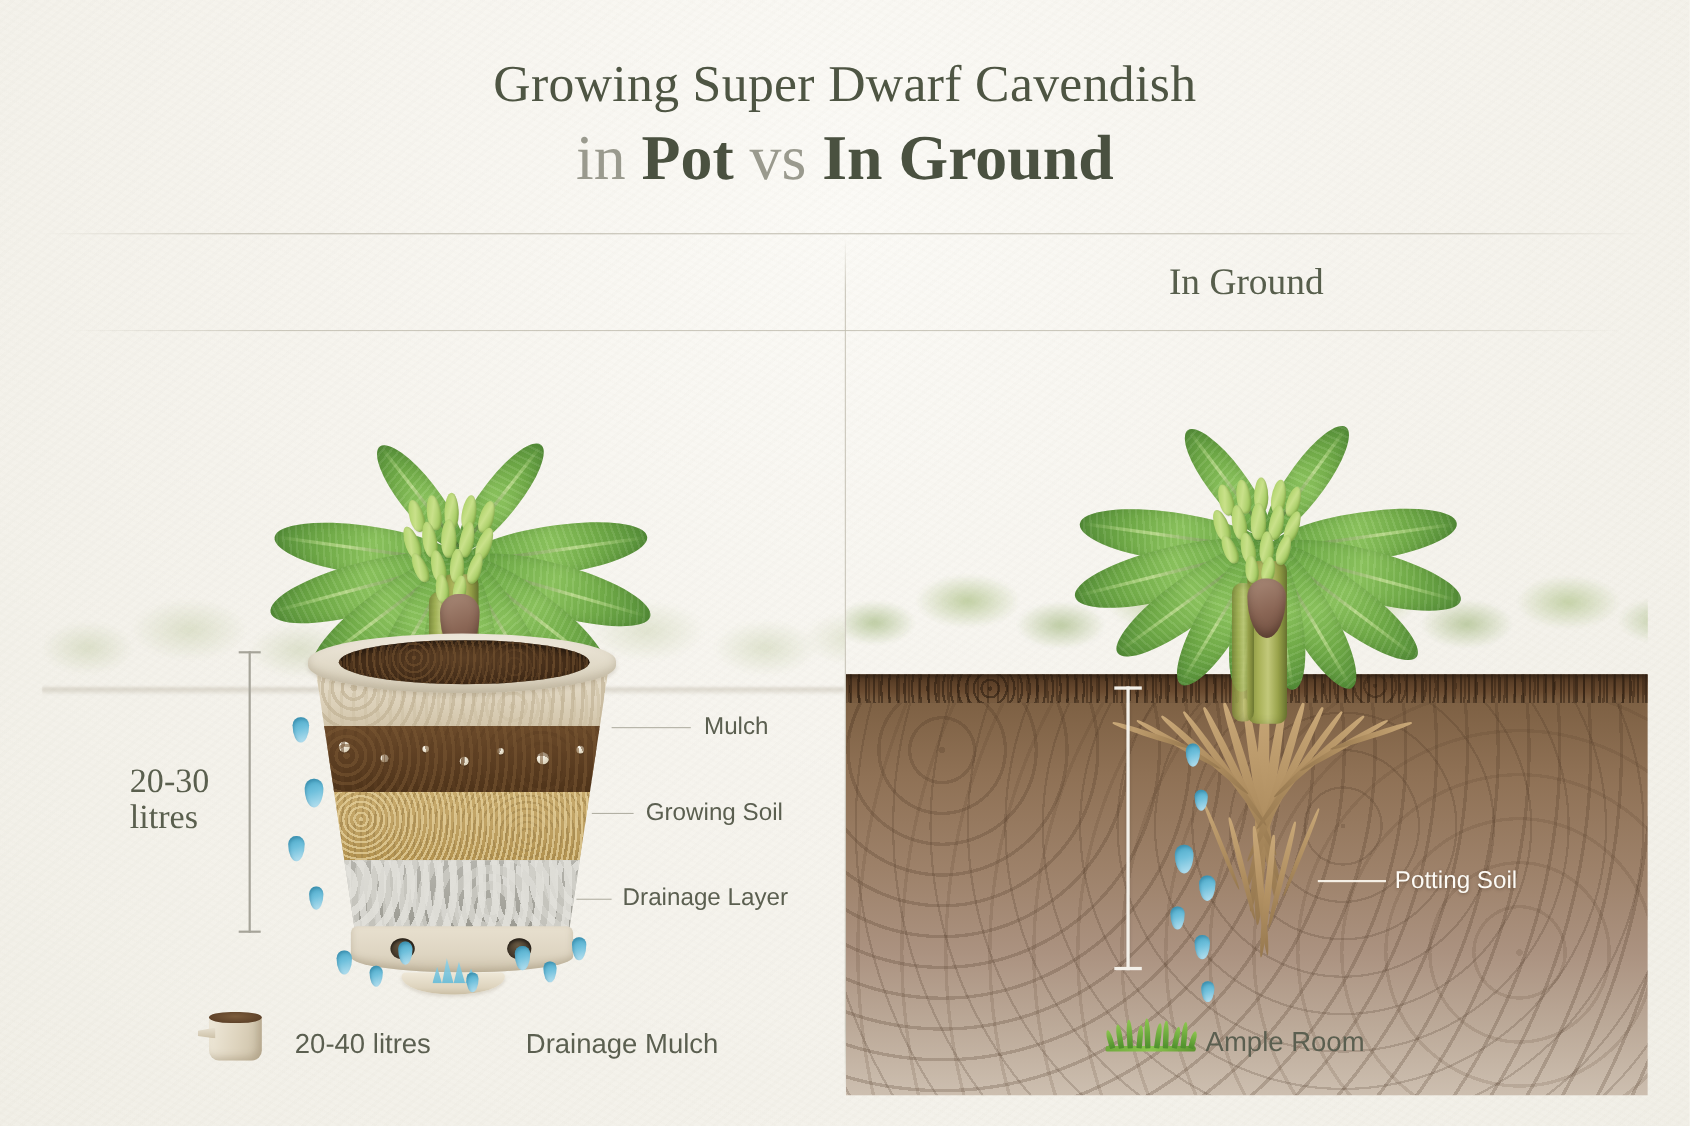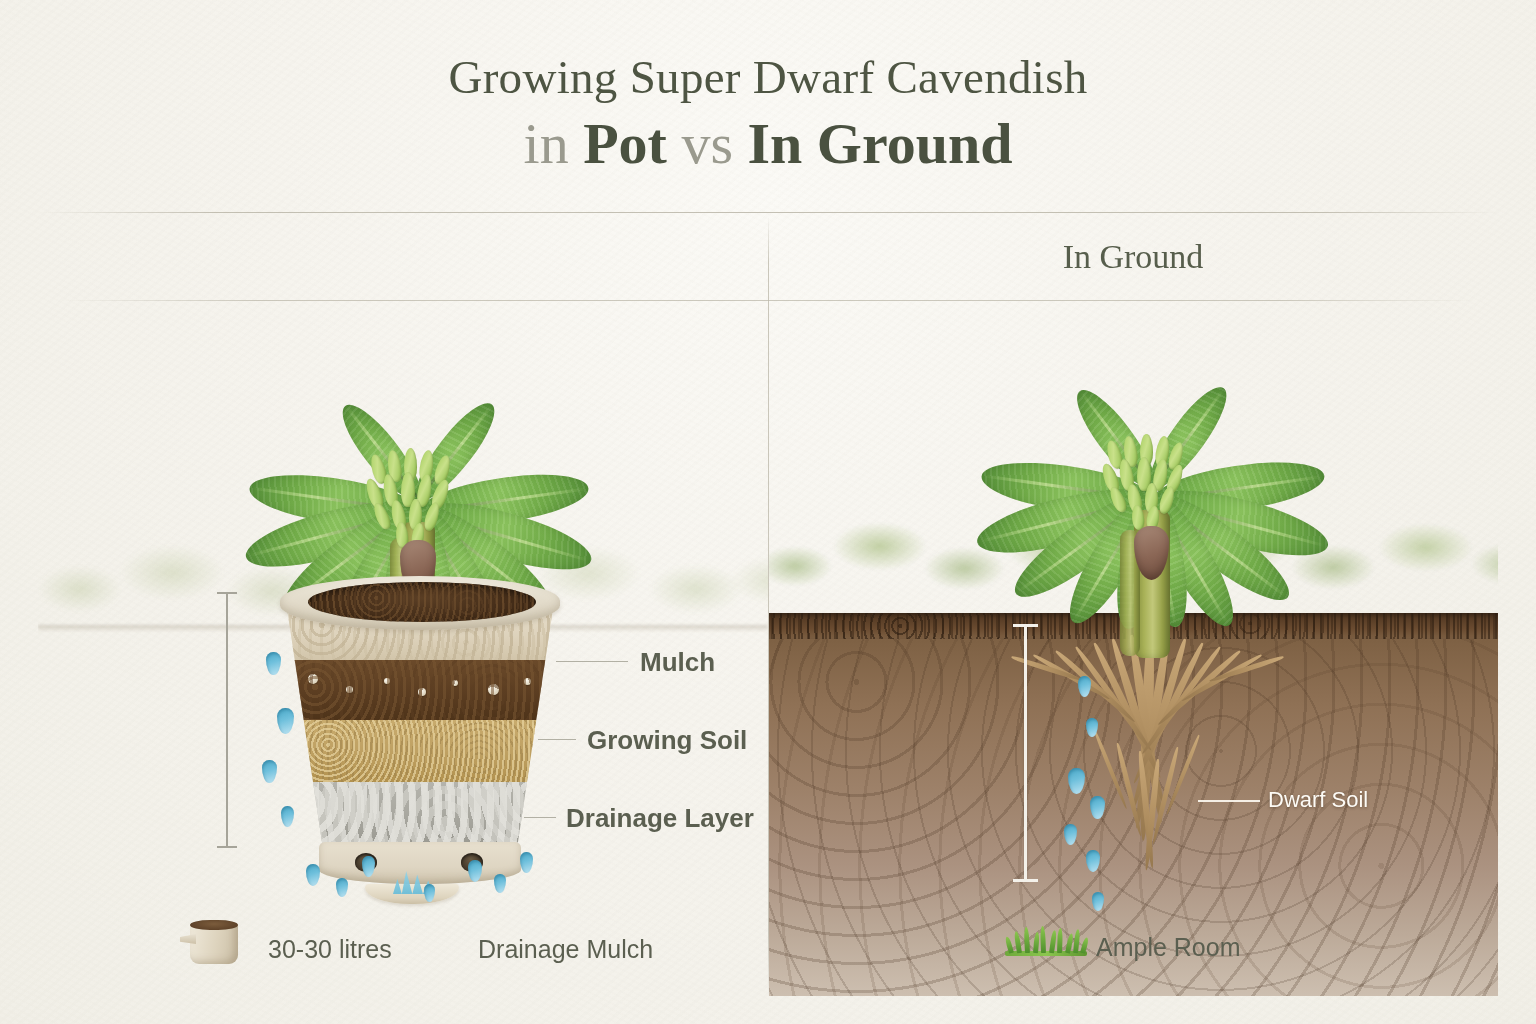--- a/index.html
+++ b/index.html
@@ -163,21 +163,21 @@
   .bracket-l::before, .bracket-l::after { content:""; position:absolute; left:-9px;
     width:20px; height:2px; background:#a6a499; }
   .bracket-l::before { top:0; } .bracket-l::after { bottom:0; }
 
   .vol-label { position:absolute; left:118px; top:694px; width:104px;
     font-family:"Liberation Serif", serif; font-size:31px; color:#5a5f4e;
     line-height:1.05; text-align:left; }
 
   
   .callout { position:absolute; font-family:"Liberation Sans", sans-serif;
-             font-size:26px; color:#5b5f50; white-space:nowrap;font-weight:bold; }
+             font-size:22px; color:#5b5f50; white-space:nowrap; }
   .lead { position:absolute; height:1px; background:#b2b0a4; }
 
   
   .hedge-r { top:285px; opacity:.9;
     background:
       radial-gradient(ellipse 55px 30px at 6% 62%, rgba(150,176,110,.65), transparent 68%),
       radial-gradient(ellipse 70px 36px at 17% 44%, rgba(163,186,120,.7), transparent 68%),
       radial-gradient(ellipse 60px 32px at 28% 64%, rgba(146,172,106,.62), transparent 68%),
       radial-gradient(ellipse 75px 38px at 40% 46%, rgba(168,190,126,.68), transparent 68%),
       radial-gradient(ellipse 64px 34px at 52% 62%, rgba(150,176,110,.64), transparent 68%),
@@ -360,36 +360,40 @@
   <div class="drop" style="left:281px;top:806px;width:13px;height:21px;"></div>
   <div class="drop" style="left:306px;top:864px;width:14px;height:22px;"></div>
   <div class="drop" style="left:336px;top:878px;width:12px;height:19px;"></div>
   <div class="drop" style="left:362px;top:856px;width:13px;height:21px;"></div>
   <div class="drop" style="left:468px;top:860px;width:14px;height:22px;"></div>
   <div class="drop" style="left:494px;top:874px;width:12px;height:19px;"></div>
   <div class="drop" style="left:520px;top:852px;width:13px;height:21px;"></div>
   <div class="drop" style="left:424px;top:884px;width:11px;height:18px;"></div>
 
   <div class="bracket-l"></div>
+  <div class="vol-label">
+    <div>20-30</div>
+    <div>litres</div>
+  </div>
 
   <div class="lead" style="left:556px; top:661px; width:72px;"></div>
   <div class="callout" style="left:640px; top:647px;">Mulch</div>
 
   <div class="lead" style="left:538px; top:739px; width:38px;"></div>
   <div class="callout" style="left:587px; top:725px;">Growing Soil</div>
 
   <div class="lead" style="left:524px; top:817px; width:32px;"></div>
   <div class="callout" style="left:566px; top:803px;">Drainage Layer</div>
 
   <div class="wcan">
     <div class="wcan-body"></div>
     <div class="wcan-top"></div>
     <div class="wcan-spout"></div>
   </div>
-  <div class="bottom-label" style="left:268px; top:935px;">30-30 litres</div>
+  <div class="bottom-label" style="left:268px; top:935px;">20-40 litres</div>
   <div class="bottom-label" style="left:478px; top:935px;">Drainage Mulch</div>
 
   <div class="panel-right">
     <div class="hedge hedge-r"></div>
 
     <div class="soil-block">
       <div class="soil-top"></div>
 
       <div class="root-sys" style="left:380px; top:18px;">
         <div class="root" style="left:-4px;  top:0;   width:11px; height:210px; transform:rotate(2deg);"></div>
@@ -483,21 +487,21 @@
 
   <div class="drop" style="left:1078px;top:676px;width:13px;height:21px;"></div>
   <div class="drop" style="left:1086px;top:718px;width:12px;height:19px;"></div>
   <div class="drop" style="left:1068px;top:768px;width:17px;height:26px;"></div>
   <div class="drop" style="left:1090px;top:796px;width:15px;height:23px;"></div>
   <div class="drop" style="left:1064px;top:824px;width:13px;height:21px;"></div>
   <div class="drop" style="left:1086px;top:850px;width:14px;height:22px;"></div>
   <div class="drop" style="left:1092px;top:892px;width:12px;height:19px;"></div>
 
   <div class="lead-white" style="left:1198px; top:800px; width:62px;"></div>
-  <div class="callout-white" style="left:1268px; top:787px;">Dwarf Soil</div>
+  <div class="callout-white" style="left:1268px; top:787px;">Potting Soil</div>
 
   <div class="grass">
     <div class="grass-base"></div>
     <i style="left:4px;  height:17px; transform:rotate(-16deg);"></i>
     <i style="left:12px; height:22px; transform:rotate(-9deg);"></i>
     <i style="left:20px; height:26px; transform:rotate(-3deg);"></i>
     <i style="left:28px; height:21px; transform:rotate(5deg);"></i>
     <i style="left:36px; height:27px; transform:rotate(-2deg);"></i>
     <i style="left:44px; height:23px; transform:rotate(8deg);"></i>
     <i style="left:52px; height:25px; transform:rotate(2deg);"></i>

